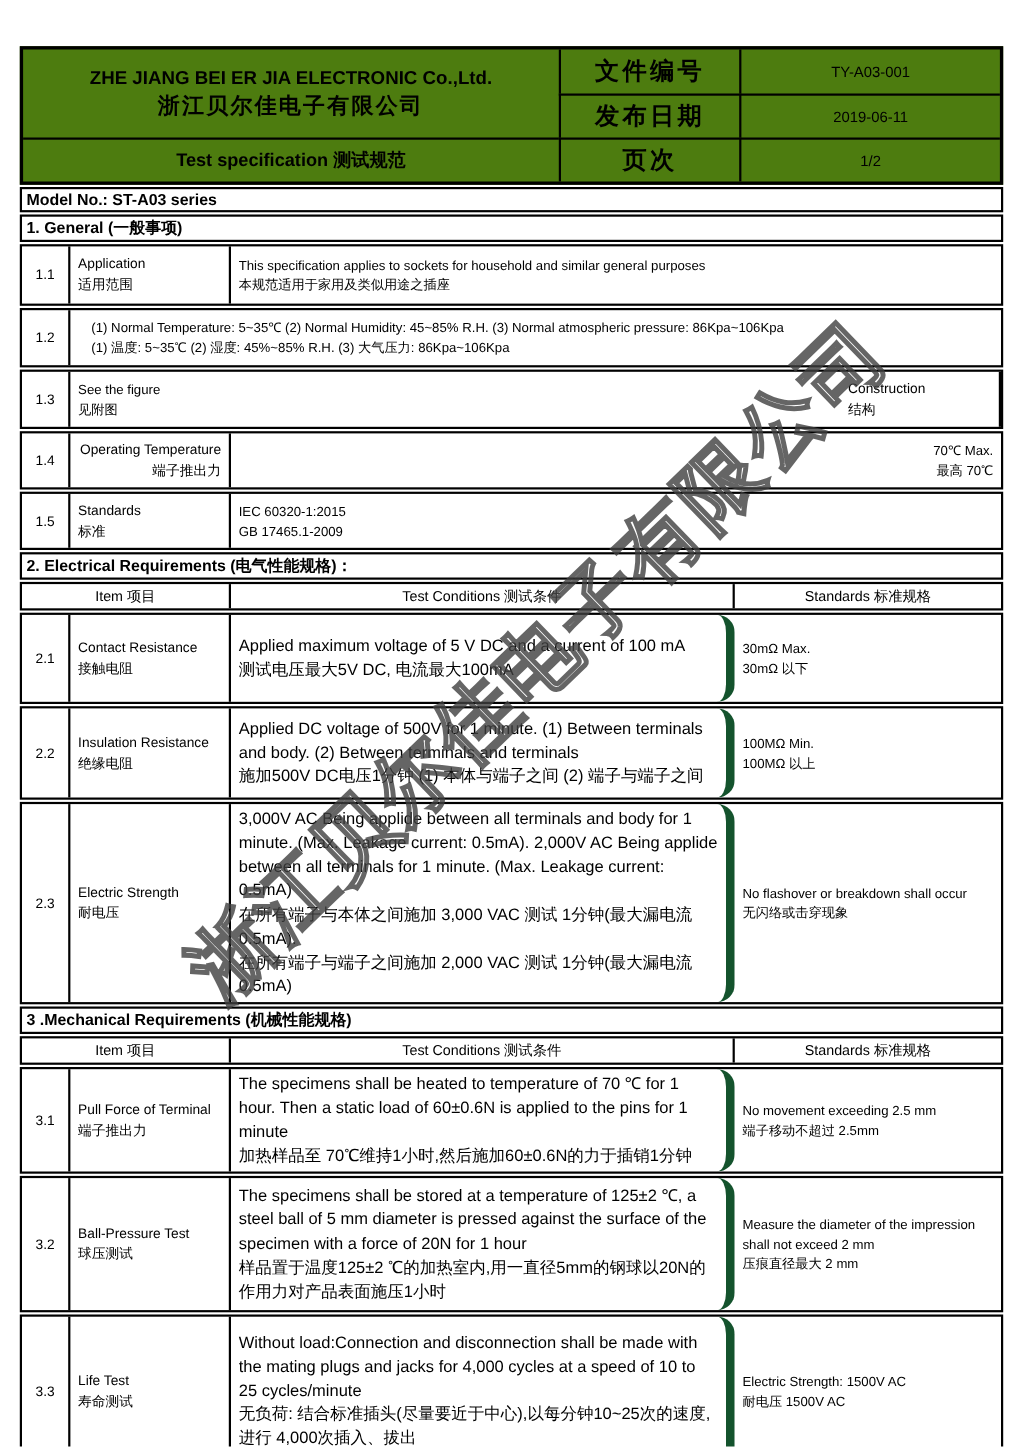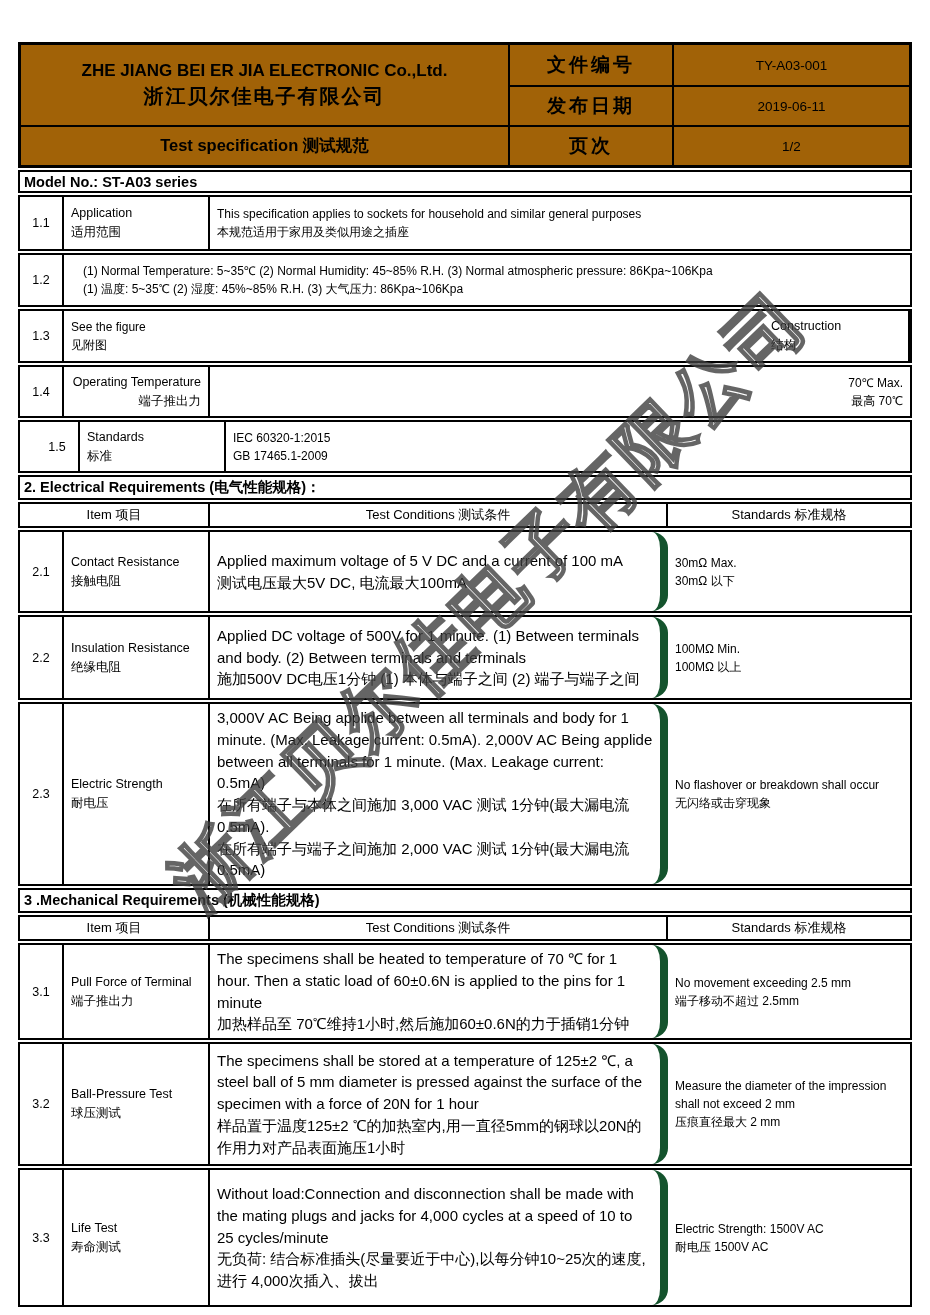--- a/index.html
+++ b/index.html
@@ -18,34 +18,34 @@
     left: 18px; top: 42px;
     width: 894px;
   }
 
   
   .hdr-block {
     display: grid;
     grid-template-columns: 487px 164px auto;
     grid-template-rows: 40px 40px 40px;
     border: 3px solid #000;
-    background: #a16207;
+    background: #4d7c0f;
   }
   .hdr-block > div { display: flex; align-items: center; justify-content: center; }
   .c-company { grid-area: 1 / 1 / 3 / 2; flex-direction: column; gap: 2px; }
   .company-en { font-size: 17px; font-weight: bold; }
   .company-cn { font-size: 20px; font-weight: bold; letter-spacing: 2px; }
   .c-title   { grid-area: 3 / 1 / 4 / 2; border-top: 2px solid #000; font-size: 16.5px; font-weight: bold; }
   .c-l1 { grid-area: 1 / 2 / 2 / 3; border-left: 2px solid #000; }
   .c-v1 { grid-area: 1 / 3 / 2 / 4; border-left: 2px solid #000; }
   .c-l2 { grid-area: 2 / 2 / 3 / 3; border-left: 2px solid #000; border-top: 2px solid #000; }
   .c-v2 { grid-area: 2 / 3 / 3 / 4; border-left: 2px solid #000; border-top: 2px solid #000; }
   .c-l3 { grid-area: 3 / 2 / 4 / 3; border-left: 2px solid #000; border-top: 2px solid #000; }
   .c-v3 { grid-area: 3 / 3 / 4 / 4; border-left: 2px solid #000; border-top: 2px solid #000; }
-  .hdr-label { font-size: 19px; font-weight: bold; letter-spacing: 3px; font-family: Liberation Serif, serif; }
+  .hdr-label { font-size: 22px; font-weight: bold; letter-spacing: 3px; font-family: Liberation Serif, serif; }
   .hdr-value { font-size: 13.5px; }
 
   
   .box { border: 2px solid #000; background: transparent; }
   .box + .box, .hdr-block + .box { margin-top: 2px; }
 
   .bar {
     display: flex; align-items: center;
     min-height: 23px;
     padding: 1px 4px;
@@ -72,21 +72,21 @@
   .ch-item { flex: 0 0 190px; border-right: 2px solid #000; }
   .ch-test { flex: 0 0 458px; border-right: 2px solid #000; }
   .ch-std  { flex: 1 1 auto; }
 
   
   .h-model { min-height: 23px; }
   .h-11 { min-height: 56px; }
   .h-12 { min-height: 54px; gap: 12px; }
   .h-13 { min-height: 54px; }
   .h-14 { min-height: 53px; text-align: right; }
-  .h-15 { min-height: 53px; padding-left: 16px; }
+  .h-15 { min-height: 53px; }
   .h-21 { min-height: 83px; }
   .h-22 { min-height: 85px; }
   .h-23 { min-height: 131px; }
   .h-31 { min-height: 88px; }
   .h-32 { min-height: 124px; }
   .h-33 { min-height: 139px; }
 
   
   .watermark {
     position: absolute;
@@ -125,20 +125,21 @@
     <div class="c-v1 hdr-value">TY-A03-001</div>
     <div class="c-l2 hdr-label">发布日期</div>
     <div class="c-v2 hdr-value">2019-06-11</div>
     <div class="c-title">Test specification 测试规范</div>
     <div class="c-l3 hdr-label">页次</div>
     <div class="c-v3 hdr-value">1/2</div>
   </div>
 
   <div class="box bar h-model">Model No.: ST-A03 series</div>
 
+  <div class="box bar">1. General  (一般事项)</div>
 
   <div class="box row h-11">
     <div class="cell c-no">1.1</div>
     <div class="cell c-item">
       <div>Application</div>
       <div>适用范围</div>
     </div>
     <div class="cell c-full">
       <div>This specification applies to sockets for household and similar general purposes</div>
       <div>本规范适用于家用及类似用途之插座</div>

